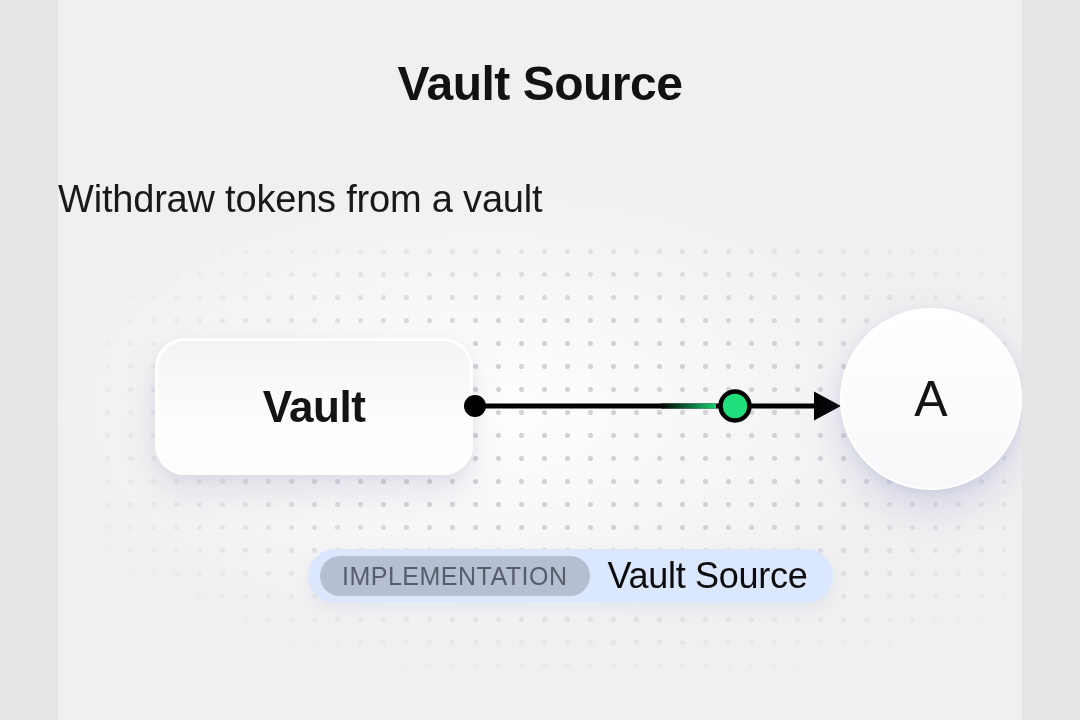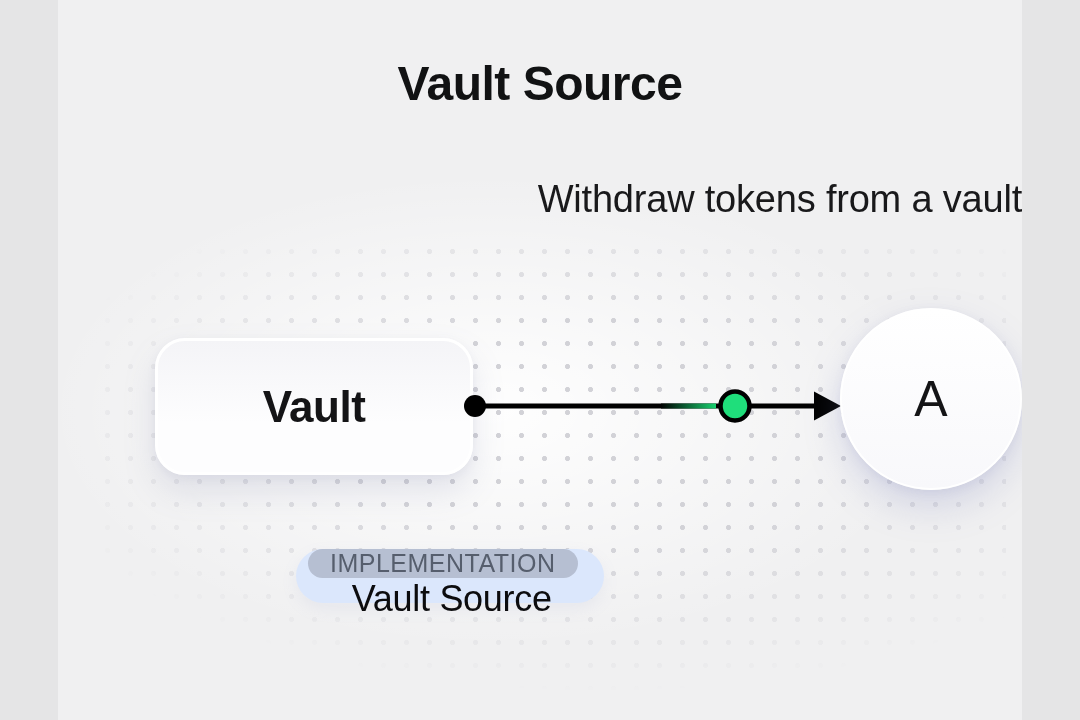--- a/index.html
+++ b/index.html
@@ -41,21 +41,21 @@
     mask-image:radial-gradient(ellipse 72% 62% at 56% 42%, #000 38%, transparent 88%);
   }
   .title{
     position:absolute;top:60px;left:0;width:100%;
     margin:0;text-align:center;
     font-size:48px;font-weight:700;color:var(--ink);
     letter-spacing:-0.5px;line-height:1;
   }
   .subtitle{
     position:absolute;top:180px;left:0;width:100%;
-    margin:0;text-align:right;
+    margin:0;text-align:left;
     font-size:38px;font-weight:400;color:#19191b;
     letter-spacing:-0.2px;line-height:1;
   }
   .logo{
     position:absolute;left:986px;top:32px;width:62px;height:62px;
   }
   
   .vault-box{
     position:absolute;left:97px;top:338px;width:318px;height:137px;
     box-sizing:border-box;
@@ -79,28 +79,27 @@
     display:flex;align-items:center;justify-content:center;
   }
   .a-circle span{
     font-size:50px;font-weight:500;color:#141416;
   }
   .edge{
     position:absolute;left:400px;top:370px;width:400px;height:72px;
   }
   
   .badge{
-    position:absolute;left:238px;top:549px;height:54px;
+    position:absolute;left:250px;top:549px;height:54px;
     box-sizing:border-box;
     display:inline-flex;align-items:center;
     padding:0 26px 0 12px;
     background:var(--badge-bg);
     border-radius:27px;
     box-shadow:0 6px 16px rgba(140,150,200,0.10);
-    flex-direction:column;
   }
   .badge .tag{
     display:inline-flex;align-items:center;
     height:40px;padding:0 22px;
     background:var(--tag-bg);
     border-radius:20px;
     font-size:25px;font-weight:500;color:var(--tag-text);
     letter-spacing:0.5px;
   }
   .badge .badge-label{

